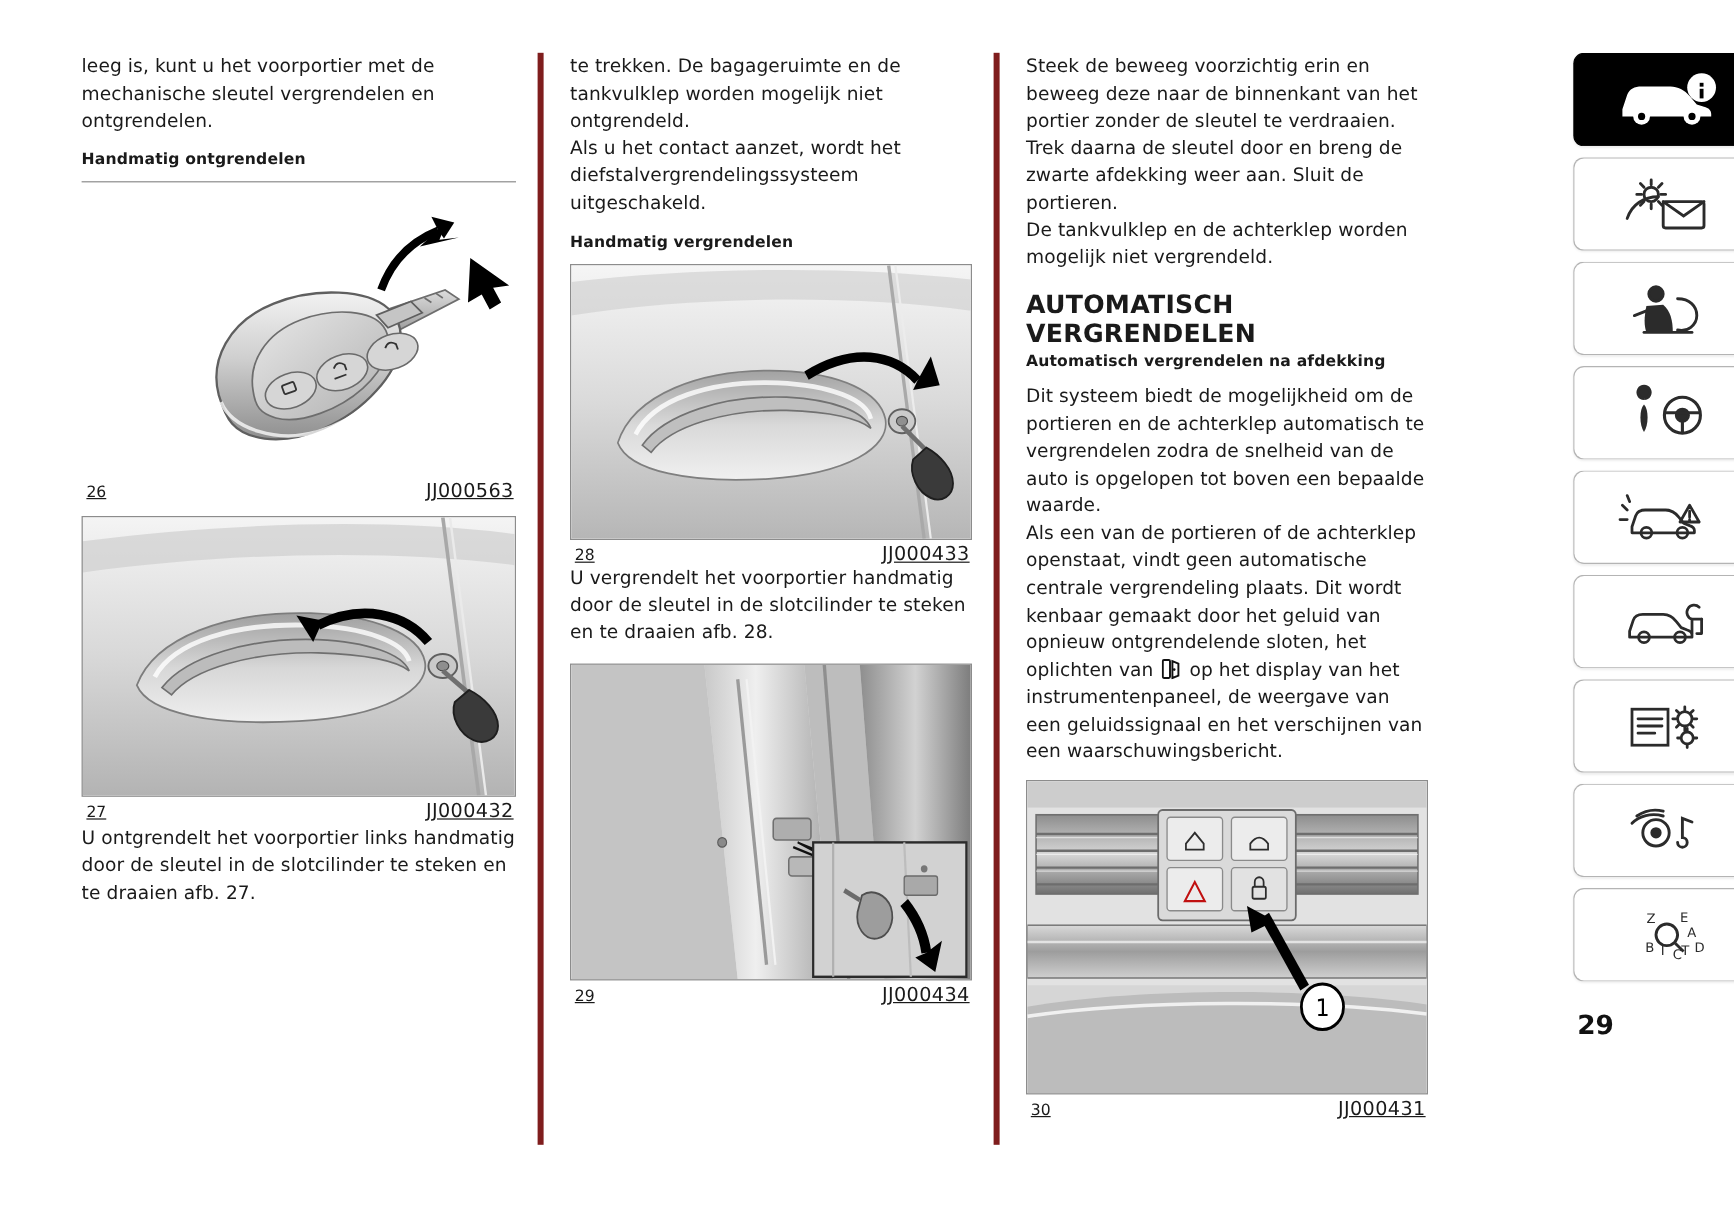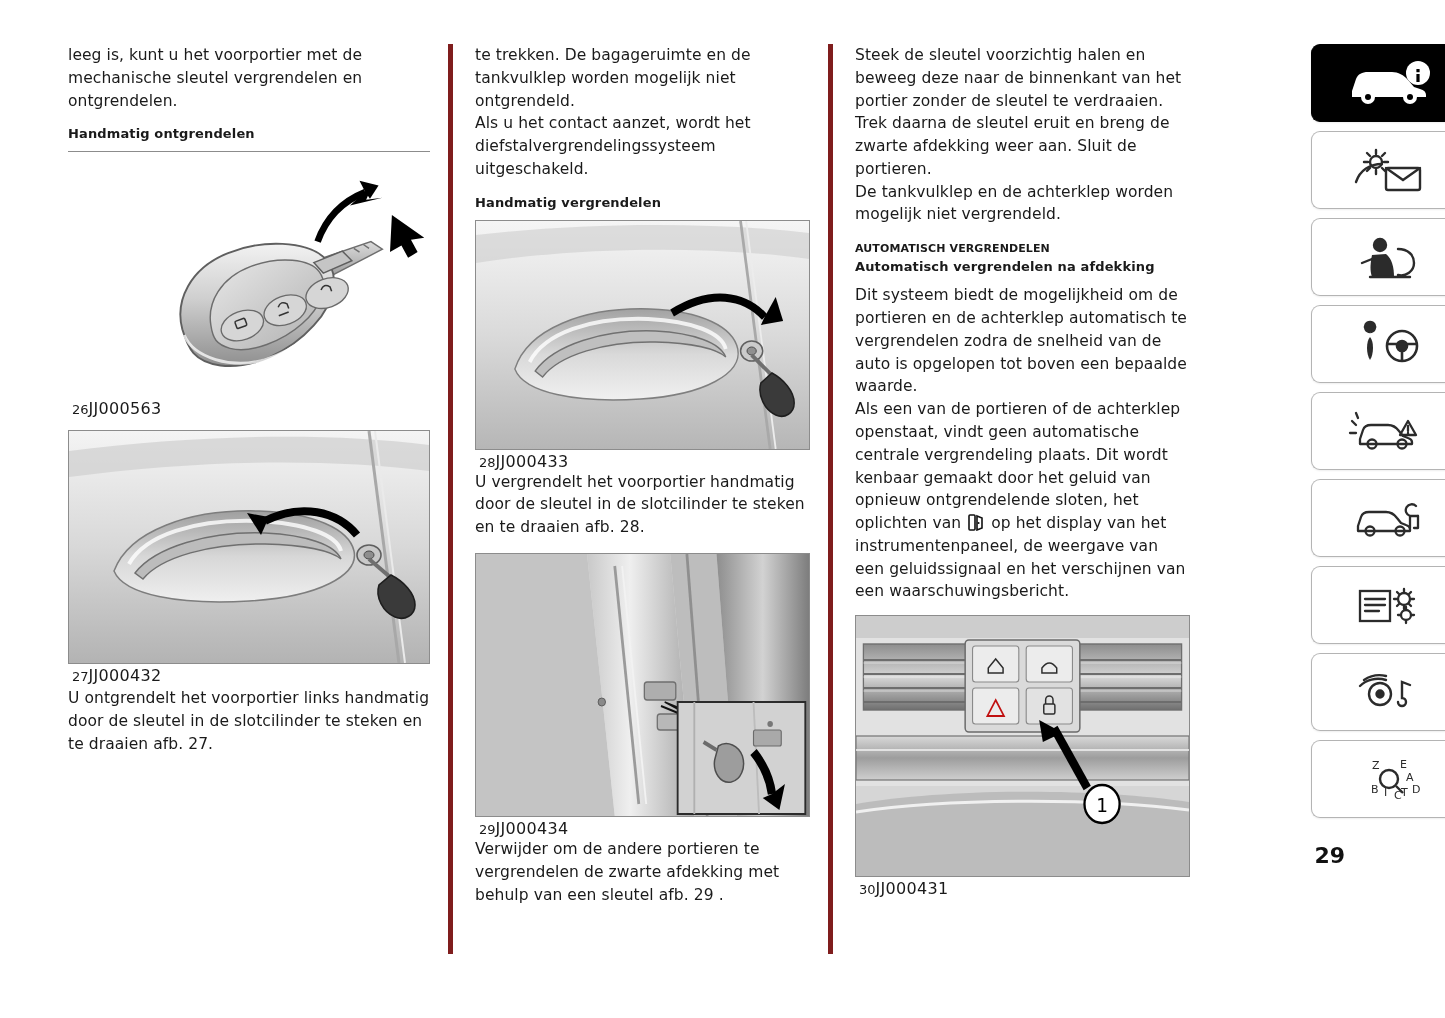--- a/index.html
+++ b/index.html
@@ -49,41 +49,43 @@
     letter-spacing: .005em;
   }
   .col p + p { margin-top: 0px; }
   h3.sub {
     font-size: 13px;
     font-weight: bold;
     margin: 14px 0 10px 0;
     letter-spacing: .01em;
   }
   h2.section {
-    font-size: 11px;
+    font-size: 21px;
     font-weight: bold;
     margin: 16px 0 2px 0;
     letter-spacing: .01em;
   }
   
   .fig {
     margin: 10px 0 0 0;
     position: relative;
   }
   .fig .frame {
     border: 1px solid #8c8c8c;
     background: #e9e9e9;
     position: relative;
     overflow: hidden;
   }
   .fig .caption-row {
     display: flex;
+    justify-content: space-between;
     align-items: baseline;
     font-size: 12.5px;
     padding: 2px 2px 0 4px;
+    text-decoration: underline;
   }
   .fig .fignum { font-size: 13px; }
   .fig .figcode { font-size: 16px; letter-spacing: .02em; }
   .rule-top {
     border-top: 1px solid #8c8c8c;
     margin-top: 4px;
   }
   
   .rail {
     position: absolute;
@@ -332,27 +334,26 @@
             <path d="M300,198 C312,212 318,226 320,240" stroke="#000" stroke-width="9" fill="none"></path>
             <path d="M320,240 l14,-10 l-6,26 l-18,-12 z" fill="#000"></path>
           </svg>
         </div>
         <div class="caption-row">
           <span class="fignum">29</span>
           <span class="figcode">JJ000434</span>
         </div>
       </div>
 
-      <p>Verwijder om de andere portieren te vergrendelen de zwarte afdekking met behulp van een sleutel afb. 29 .</p>
     </div>
 
     <div class="col">
 
-      <p>Steek de sleutel voorzichtig halen en beweeg deze naar de binnenkant van het portier zonder de sleutel te verdraaien.</p>
-      <p>Trek daarna de sleutel eruit en breng de zwarte afdekking weer aan. Sluit de portieren.</p>
+      <p>Steek de beweeg voorzichtig erin en beweeg deze naar de binnenkant van het portier zonder de sleutel te verdraaien.</p>
+      <p>Trek daarna de sleutel door en breng de zwarte afdekking weer aan. Sluit de portieren.</p>
       <p>De tankvulklep en de achterklep worden mogelijk niet vergrendeld.</p>
 
       <h2 class="section">AUTOMATISCH VERGRENDELEN</h2>
       <h3 class="sub" style="margin-top:4px">Automatisch vergrendelen na afdekking</h3>
 
       <p>Dit systeem biedt de mogelijkheid om de portieren en de achterklep automatisch te vergrendelen zodra de snelheid van de auto is opgelopen tot boven een bepaalde waarde.</p>
 
       <p>
         <span>Als een van de portieren of de achterklep openstaat, vindt geen automatische centrale vergrendeling plaats. Dit wordt kenbaar gemaakt door het geluid van opnieuw ontgrendelende sloten, het oplichten van</span>
         <svg width="16" height="17" viewBox="0 0 16 17" style="vertical-align:-3px;margin:0 2px;">

